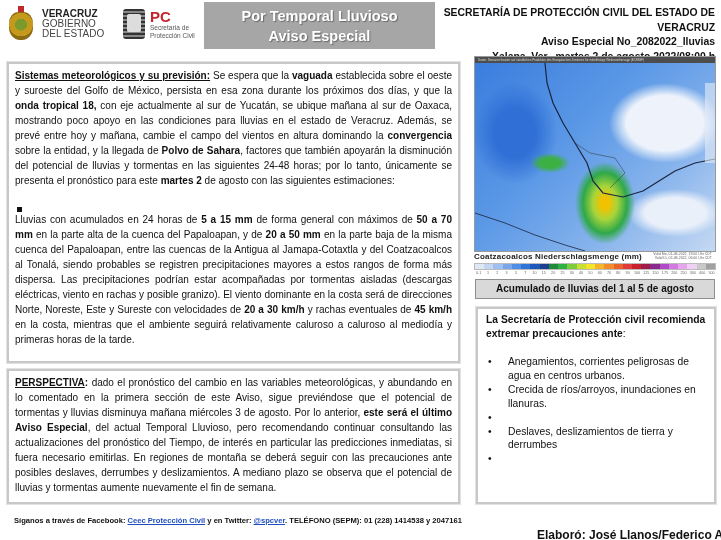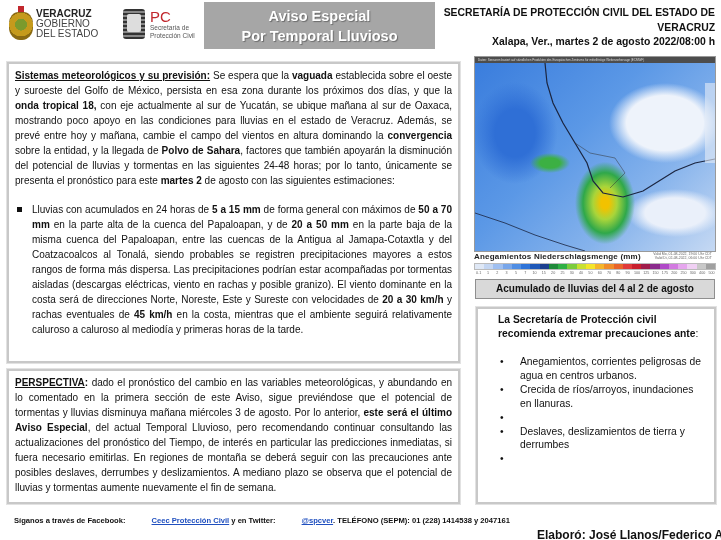--- a/index.html
+++ b/index.html
@@ -6,46 +6,46 @@
   body { width:721px; height:540px; background:#ffffff; position:relative; overflow:hidden;
          font-family:"Liberation Sans", sans-serif; color:#111; }
   .abs { position:absolute; }
 
   
   .logo-ver { left:6px; top:4px; width:190px; height:40px; display:flex; align-items:center; }
   .shield { width:30px; height:36px; position:relative; }
   .shield .crest { position:absolute; left:3px; top:6px; width:24px; height:28px; border-radius:40% 40% 45% 45%;
            background:radial-gradient(circle at 50% 45%, #7c9a2c 0 30%, #c59a1c 31% 60%, #8a6a12 61%); }
   .shield .cross { position:absolute; left:12px; top:0; width:6px; height:8px; background:#c1272d; }
-  .ver-text { line-height:10px; font-size:10px; color:#444; }
+  .ver-text { margin-left:6px; line-height:10px; font-size:10px; color:#444; }
   .ver-text .b { font-weight:bold; color:#222; }
 
   .logo-pc { left:123px; top:5px; width:75px; height:38px; display:flex; align-items:center; }
   .pc-emb { width:22px; height:30px; border-radius:3px; background:
            repeating-linear-gradient(0deg,#333 0 2px,#888 2px 4px); position:relative; }
   .pc-emb:after{content:"";position:absolute;left:4px;top:5px;width:14px;height:18px;background:#ddd;border-radius:2px;}
   .pc-txt { margin-left:5px; line-height:8px; }
-  .pc-txt .pc { font-weight:normal; color:#c1272d; font-size:15px; line-height:15px; }
+  .pc-txt .pc { font-weight:bold; color:#c1272d; font-size:15px; line-height:15px; }
   .pc-txt .sub { font-size:6.5px; color:#555; }
 
   .title-box { left:204px; top:2px; width:231px; height:47px; background:#a6a6a6;
                color:#fff; text-align:center; font-weight:bold; font-size:14.5px; line-height:20px;
                padding-top:4px; box-sizing:border-box; text-shadow:1px 1px 1px #6b6b6b; }
   .title-box div { display:block; }
 
   .hdr-right { right:6px; top:6px; width:285px; text-align:right; font-size:10.4px; font-weight:bold; line-height:14.5px; }
 
   
   .panel { border:2px solid #c8c8c8; outline:1px solid #e2e2e2; box-sizing:border-box; background:#fff; }
   .p1 { left:7px; top:62px; width:453px; height:301px; padding:4px 6px 0 6px; }
   .p2 { left:7px; top:369px; width:453px; height:135px; padding:4px 6px 0 6px; }
   .para { font-size:10px; line-height:15px; text-align:justify; margin:0; }
   .para b { font-weight:bold; }
   .para u { text-decoration:underline; }
-  .bullet-wrap { display:flex; margin-top:14px; }
+  .bullet-wrap { display:flex; margin-top:14px;flex-direction:column; }
   .bullet-sq { width:5px; height:5px; background:#111; margin:5px 10px 0 2px; flex:none; }
 
   
   .map-wrap { left:474px; top:56px; width:242px; height:196px; border:1px solid #999; box-sizing:border-box; overflow:hidden; }
   .map-top { height:6px; background:#4d4d4d; color:#ddd; font-size:3px; line-height:6px; padding-left:3px; white-space:nowrap; overflow:hidden; }
   .map-body { position:relative; height:188px;
      background:
        radial-gradient(ellipse 40px 55px at 130px 140px, #f2c200 0 10%, #a9d53a 30%, #2fa84a 55%, rgba(0,0,0,0) 75%),
        radial-gradient(ellipse 20px 10px at 75px 100px, #3cb043 0 50%, rgba(0,0,0,0) 100%),
        radial-gradient(ellipse 70px 50px at 190px 60px, #eef3fb 0 55%, rgba(0,0,0,0) 80%),
@@ -58,29 +58,29 @@
   .legend-title { font-size:8px; font-weight:bold; color:#222; letter-spacing:0.2px; }
   .legend-valid { position:absolute; right:4px; top:0; font-size:3.5px; color:#666; line-height:4px; text-align:right; }
   .legend-bar { display:flex; height:5px; margin-top:2px; border:1px solid #bbb; }
   .legend-bar span { flex:1; }
   .legend-ticks { display:flex; font-size:3.7px; color:#666; margin-top:1px; }
   .legend-ticks span { flex:1; text-align:center; }
 
   .caption-box { left:475px; top:279px; width:240px; height:20px; background:#d9d9d9; border:1px solid #8f8f8f; box-sizing:border-box;
                  text-align:center; font-weight:bold; font-size:10px; line-height:18px; }
 
-  .p3 { left:476px; top:307px; width:240px; height:197px; padding:4px 8px 0 20px; }
+  .p3 { left:476px; top:307px; width:240px; height:197px; padding:4px 8px 0 8px; }
   .p3-head { font-size:10.3px; line-height:14px; font-weight:bold; margin:0 0 14px 0; }
   .p3-head span.n { font-weight:normal; }
   .p3 ul { list-style:none; margin:0; padding:0; }
   .p3 li { display:flex; font-size:10.3px; line-height:13.9px; }
   .p3 li .dot { width:20px; flex:none; padding-left:2px; }
 
   .footer { left:14px; top:516px; font-size:7.6px; font-weight:bold; white-space:nowrap; }
-  .footer a { color:#1f4fbf; text-decoration:underline;margin-left:24px; }
+  .footer a { color:#1f4fbf; text-decoration:underline; }
   .footer2 { left:537px; top:528px; font-size:12px; font-weight:bold; white-space:nowrap; }
 </style>
 </head>
 <body>
 
 <div class="abs logo-ver">
   <div class="shield">
     <div class="cross"></div>
       <div class="crest"></div>
   </div>
@@ -94,26 +94,27 @@
 <div class="abs logo-pc">
   <div class="pc-emb"></div>
   <div class="pc-txt">
     <div class="pc">PC</div>
     <div class="sub">Secretaría de</div>
     <div class="sub">Protección Civil</div>
   </div>
 </div>
 
 <div class="abs title-box">
+  <div>Por Temporal Lluvioso</div>
   <div>Aviso Especial</div>
-  <div>Por Temporal Lluvioso</div>
 </div>
 
 <div class="abs hdr-right">
   <div>SECRETARÍA DE PROTECCIÓN CIVIL DEL ESTADO DE VERACRUZ</div>
+  <div>Aviso Especial No_2082022_lluvias</div>
   <div>Xalapa, Ver., martes 2 de agosto 2022/08:00 h</div>
 </div>
 
 <div class="abs panel p1">
   <p class="para"><b><u>Sistemas meteorológicos y su previsión:</u></b><span> Se espera que la </span><b>vaguada</b><span> establecida sobre el oeste y suroeste del Golfo de México, persista en esa zona durante los próximos dos días, y que la </span><b>onda tropical 18,</b><span> con eje actualmente al sur de Yucatán, se ubique mañana al sur de Oaxaca, mostrando poco apoyo en las condiciones para lluvias en el estado de Veracruz. Además, se prevé entre hoy y mañana, cambie el campo del vientos en altura dominando la </span><b>convergencia</b><span> sobre la entidad, y la llegada de </span><b>Polvo de Sahara</b><span>, factores que también apoyarán la disminución del potencial de lluvias y tormentas en las siguientes 24-48 horas; por lo tanto, únicamente se presenta el pronóstico para este </span><b>martes 2</b><span> de agosto con las siguientes estimaciones:</span></p>
 
   <div class="bullet-wrap">
     <div class="bullet-sq"></div>
     <p class="para"><span>Lluvias con acumulados en 24 horas de </span><b>5 a 15 mm</b><span> de forma general con máximos de </span><b>50 a 70 mm</b><span> en la parte alta de la cuenca del Papaloapan, y de </span><b>20 a 50 mm</b><span> en la parte baja de la misma cuenca del Papaloapan, entre las cuencas de la Antigua al Jamapa-Cotaxtla y del Coatzacoalcos al Tonalá, siendo probables se registren precipitaciones mayores a estos rangos de forma más dispersa. Las precipitaciones podrían estar acompañadas por tormentas aisladas (descargas eléctricas, viento en rachas y posible granizo). El viento dominante en la costa será de direcciones Norte, Noreste, Este y Sureste con velocidades de </span><b>20 a 30 km/h</b><span> y rachas eventuales de </span><b>45 km/h</b><span> en la costa, mientras que el ambiente seguirá relativamente caluroso a caluroso al mediodía y primeras horas de la tarde.</span></p>
   </div>
@@ -129,21 +130,21 @@
     <svg class="coast" viewBox="0 0 240 188" preserveAspectRatio="none">
       <path d="M70 0 L72 20 L78 40 L88 60 L100 80 L112 100 L118 118 L128 130 L148 134 L168 128 L184 118 L200 108 L220 100 L240 96" fill="none" stroke="#1b2540" stroke-width="1.2"></path>
       <path d="M0 150 L30 160 L60 172 L90 182 L110 188" fill="none" stroke="#1b2540" stroke-width="0.8"></path>
       <path d="M100 80 L115 90 L140 95 L150 110 L135 125" fill="none" stroke="#333" stroke-width="0.5"></path>
       <rect x="230" y="20" width="10" height="80" fill="#e6ecf6" opacity="0.6"></rect>
     </svg>
   </div>
 </div>
 
 <div class="abs legend">
-  <div class="legend-title">Anegamientos Niederschlagsmenge (mm)</div>
+  <div class="legend-title">Coatzacoalcos Niederschlagsmenge (mm)</div>
   <div class="legend-valid">
     <div>Valid Mo, 01-08-2022, 19:00 Uhr CDT</div>
     <div>Valid Di, 02-08-2022, 06:00 Uhr CDT</div>
   </div>
   <div class="legend-bar" id="legend-bar">
       <span style="background: rgb(223, 232, 246);"></span>
       <span style="background: rgb(196, 214, 242);"></span>
       <span style="background: rgb(159, 191, 240);"></span>
       <span style="background: rgb(120, 166, 234);"></span>
       <span style="background: rgb(79, 142, 228);"></span>
@@ -192,21 +193,21 @@
       <span>150</span>
       <span>175</span>
       <span>200</span>
       <span>250</span>
       <span>300</span>
       <span>400</span>
       <span>500</span>
     </div>
 </div>
 
-<div class="abs caption-box">Acumulado de lluvias del 4 al 2 de agosto</div>
+<div class="abs caption-box">Acumulado de lluvias del 1 al 5 de agosto</div>
 
 <div class="abs panel p3">
   <p class="p3-head"><span>La Secretaría de Protección civil recomienda extremar precauciones ante</span><span class="n">:</span></p>
   <ul>
     <li>
         <span class="dot">•</span>
         <span>Anegamientos, corrientes peligrosas de agua en centros urbanos.</span>
       </li>
     <li>
         <span class="dot">•</span>

